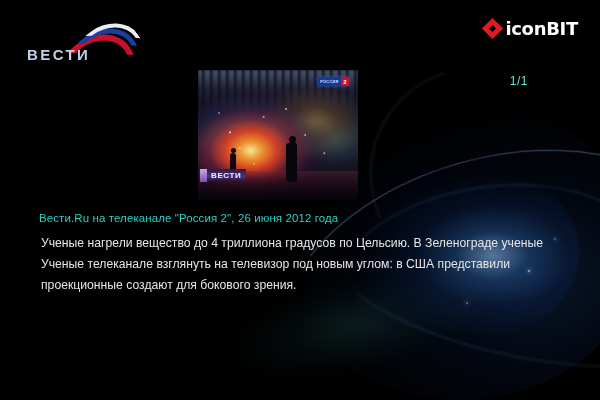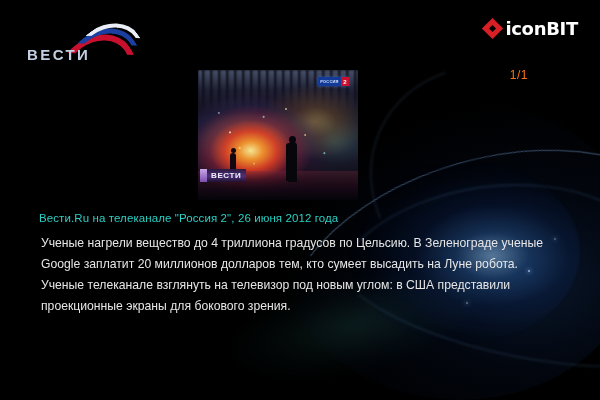--- a/index.html
+++ b/index.html
@@ -191,24 +191,24 @@
   .ib-text {
     font-family: "DejaVu Sans", sans-serif;
     font-size: 18px;
     font-weight: bold;
     color: #ffffff;
     letter-spacing: -0.3px;
   }
   .page-indicator {
     position: absolute;
     right: 72px;
-    top: 68px;
+    top: 74px;
     font-family: "Liberation Sans", sans-serif;
     font-size: 12px;
-    color: #f97316;
+    color: #5eead4;
     letter-spacing: 0.5px;
   }
 
   
   .thumb {
     position: absolute;
     left: 198px;
     top: 70px;
     width: 160px;
     height: 130px;
@@ -413,18 +413,17 @@
     <div class="lower-third">
       <div class="lt-cap"></div>
       <div class="lt-body">ВЕСТИ</div>
     </div>
   </div>
 
   <div class="headline">Вести.Ru на телеканале "Россия 2", 26 июня 2012 года</div>
 
   <div class="body-text">
     <div class="body-line">Ученые нагрели вещество до 4 триллиона градусов по Цельсию. В Зеленограде ученые</div>
-    <div class="body-line">Google заплатит 20 миллионов долларов тем, кто сумеет высадить на Луне робота.</div>
     <div class="body-line">Ученые телеканале взглянуть на телевизор под новым углом: в США представили</div>
-    <div class="body-line">проекционные экраны для бокового зрения.</div>
+    <div class="body-line">проекционные создают для бокового зрения.</div>
   </div>
 
 </div>
 
 </body></html>

